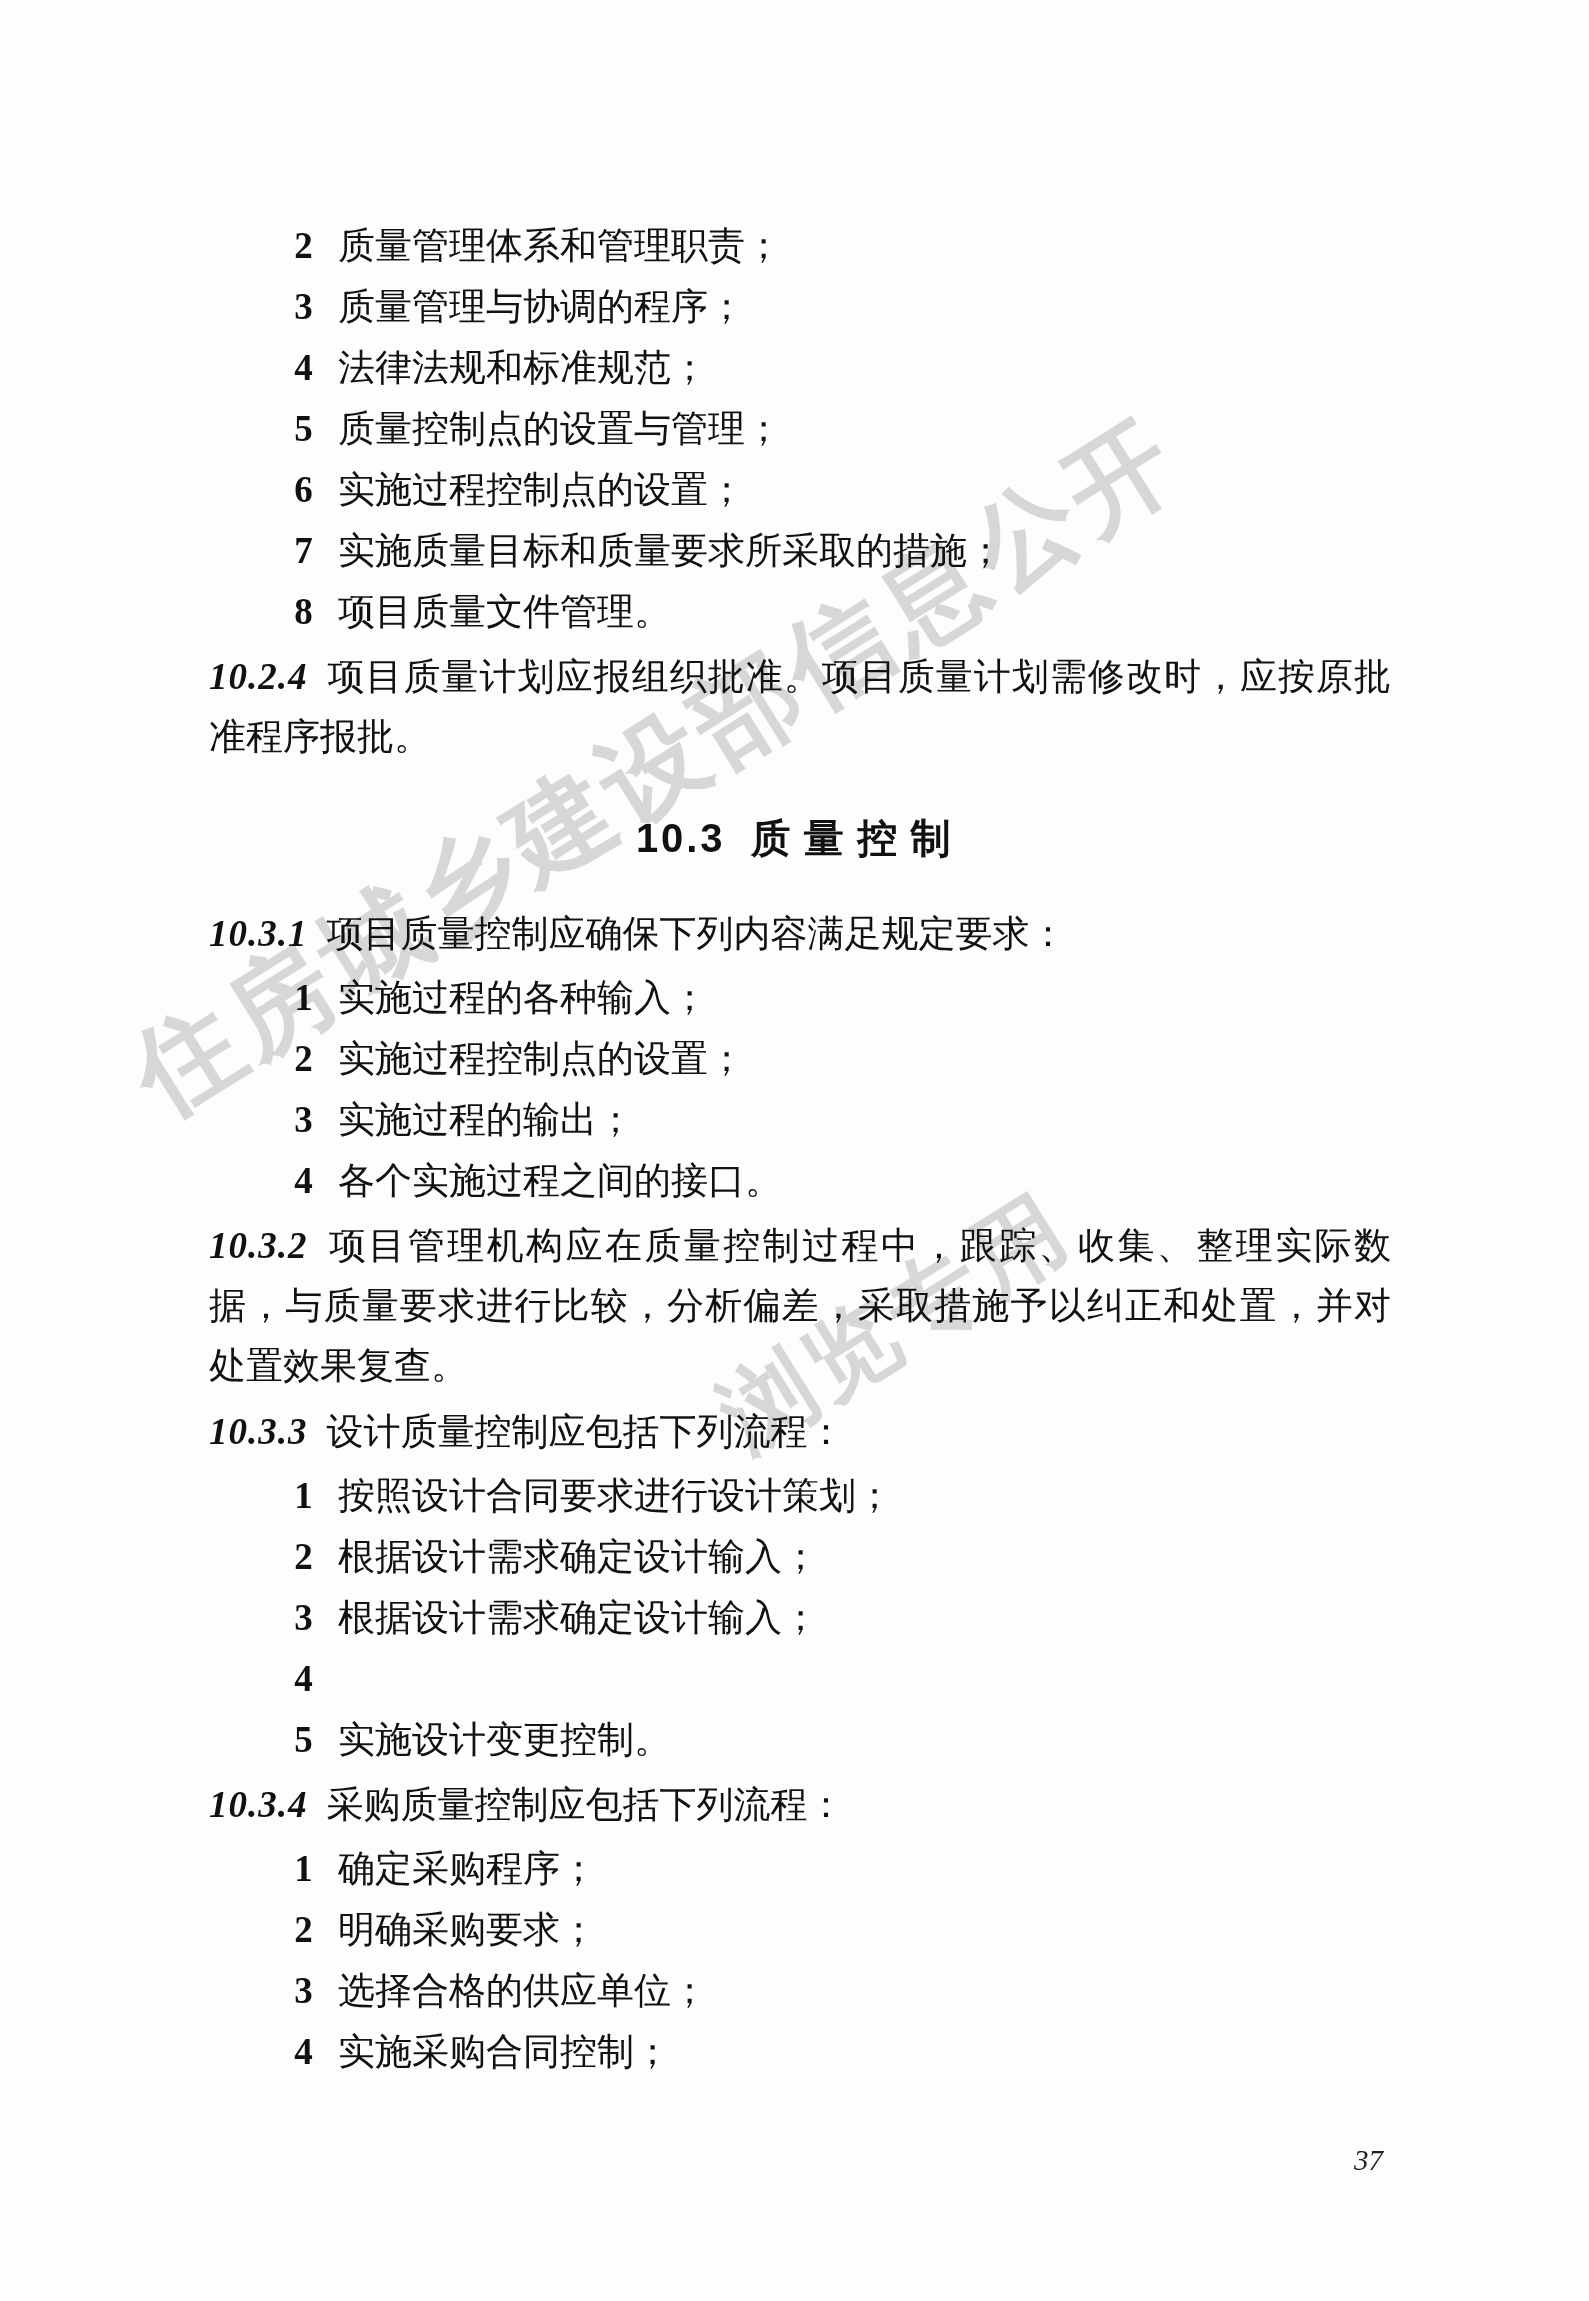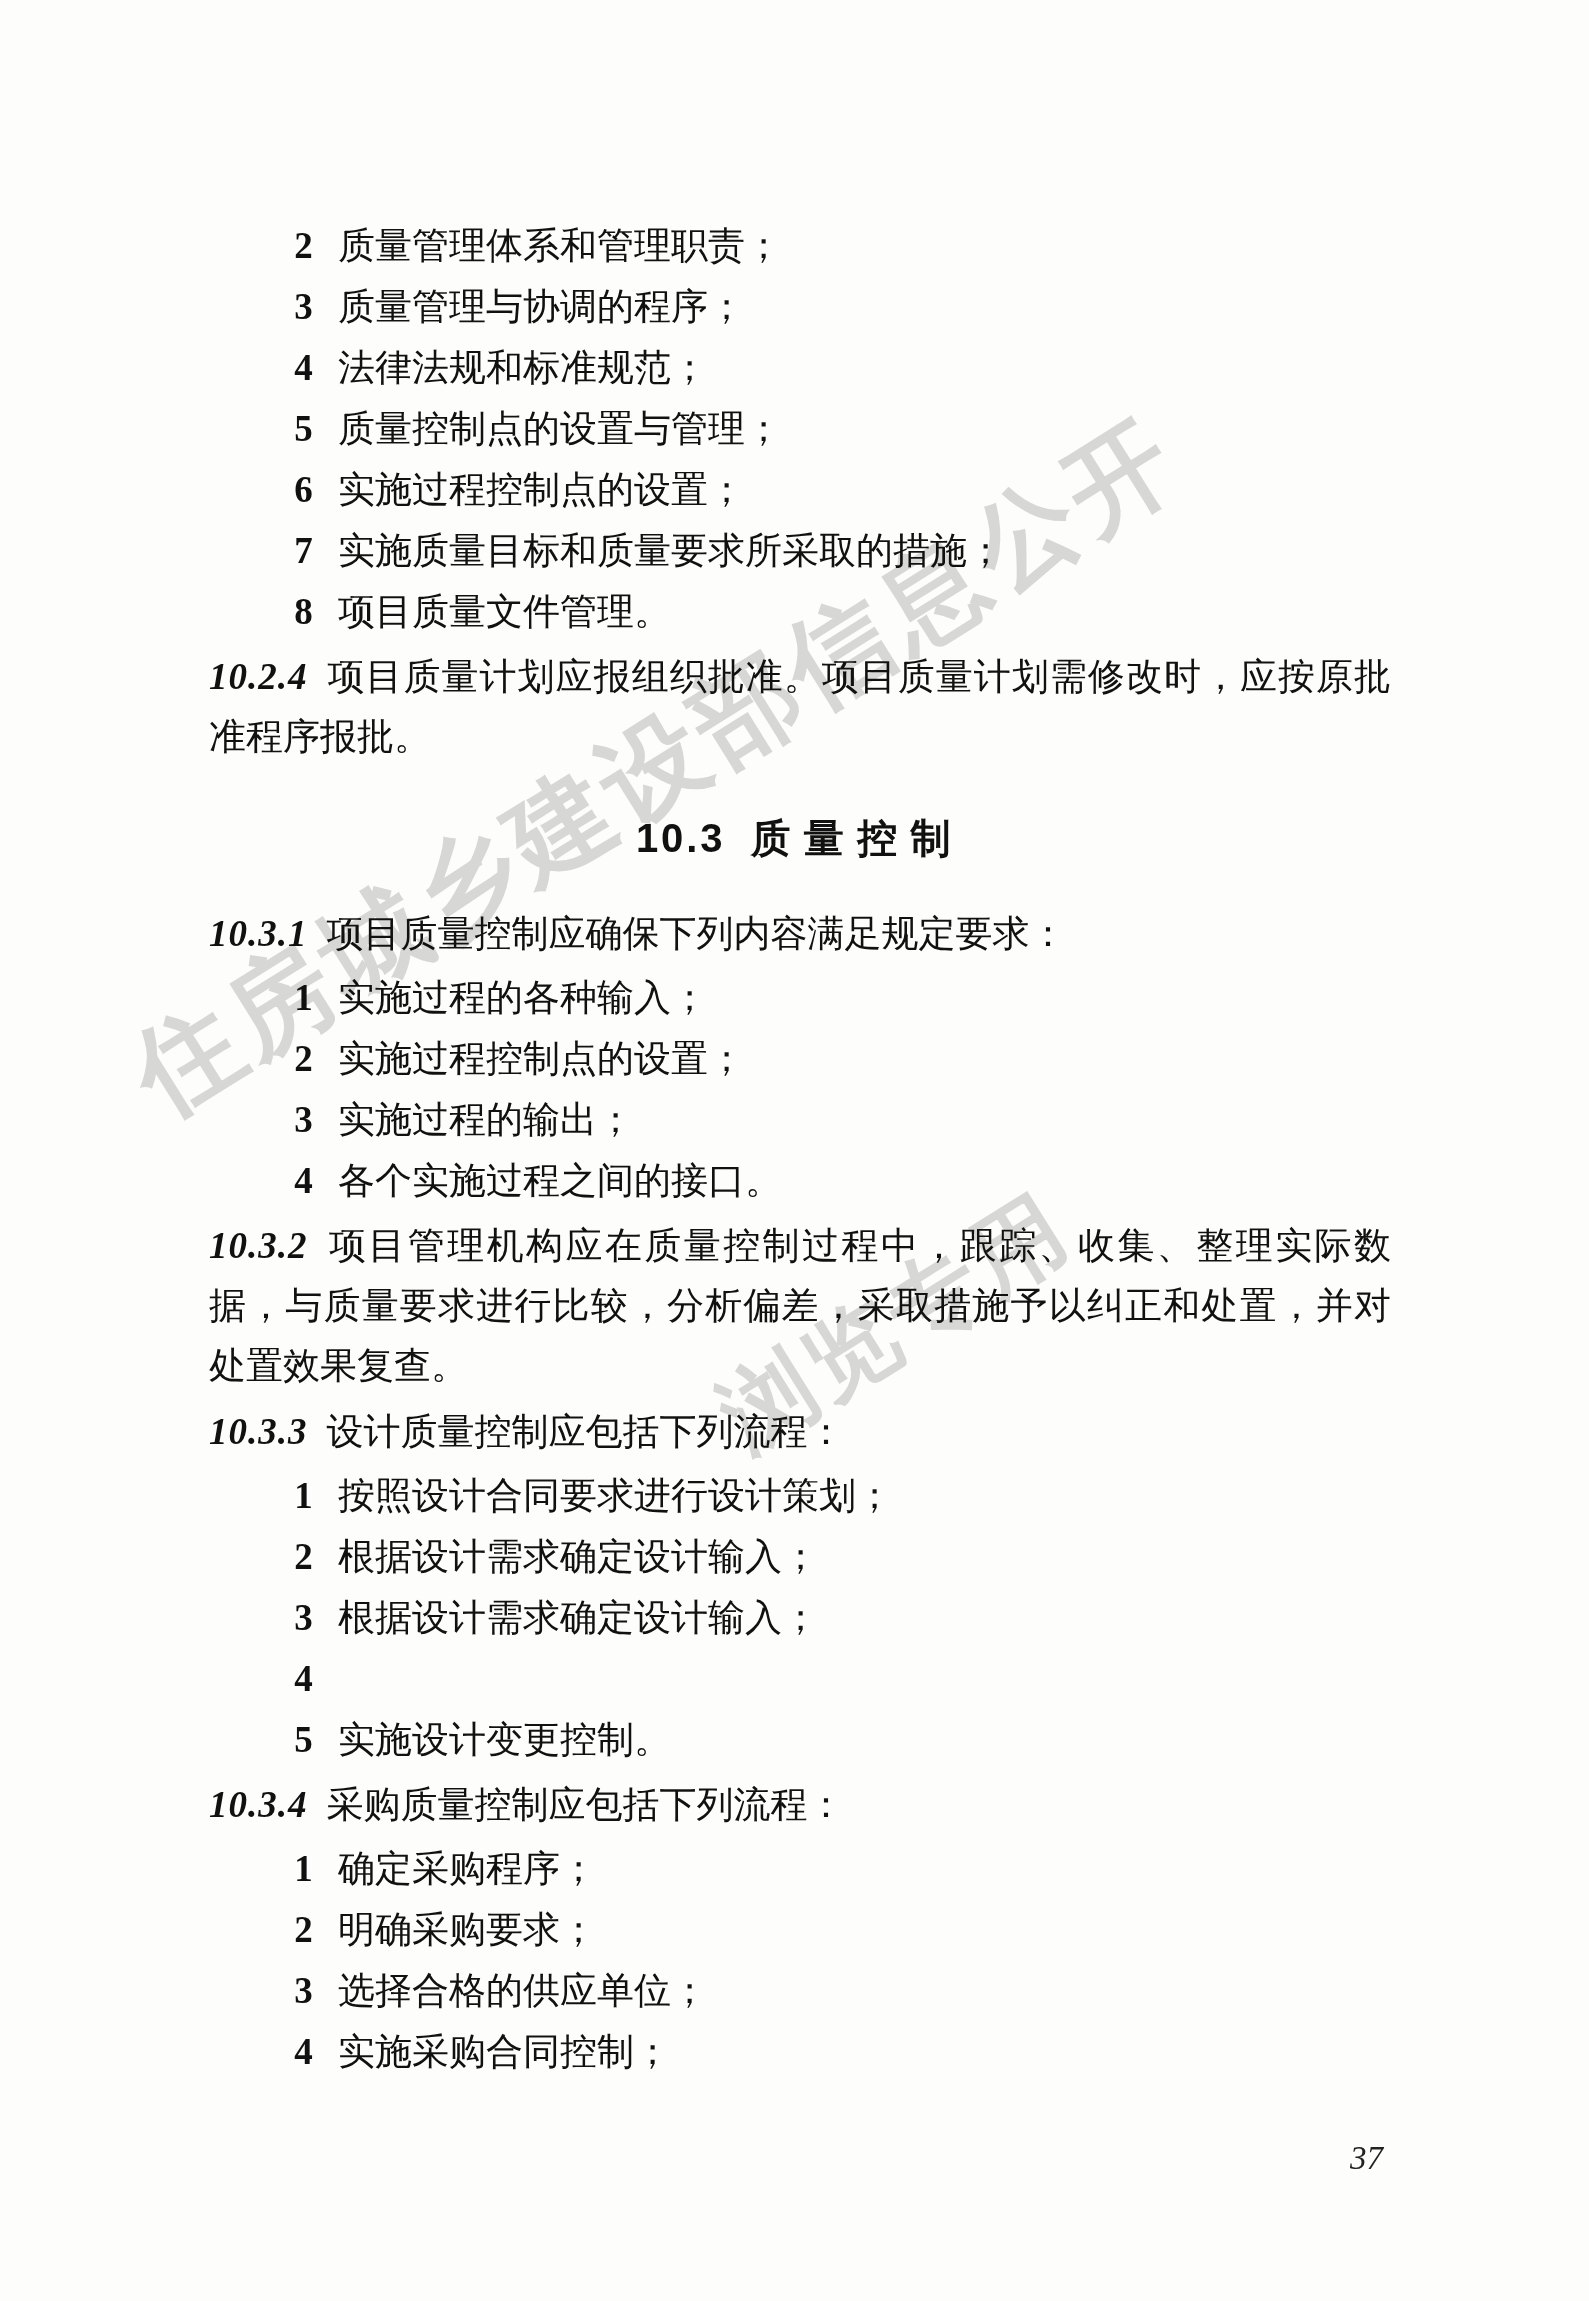--- a/index.html
+++ b/index.html
@@ -113,21 +113,21 @@
     letter-spacing: 1px;
     margin-right: 19px;
     font-style: italic;
   }
 
   .page-number {
     position: absolute;
     right: 207px;
     bottom: 125px;
     font-style: italic;
-    font-size: 33px;
+    font-size: 29px;
     color: #222;
     font-family: "Liberation Serif", serif;
     z-index: 10;
   }
 </style>
 </head>
 <body>
 
 <div class="page">
 

